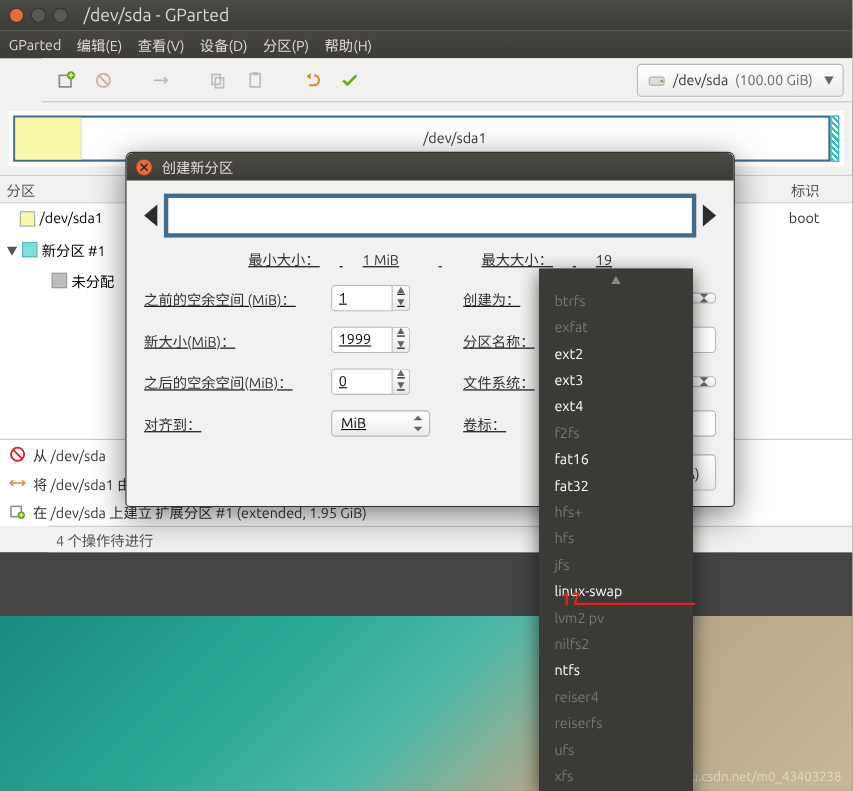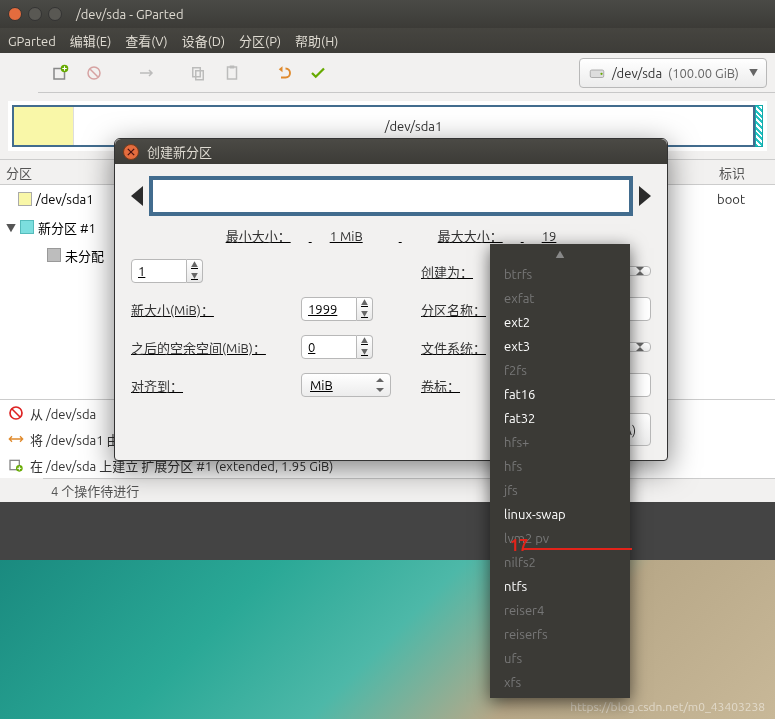--- a/index.html
+++ b/index.html
@@ -3,21 +3,21 @@
 <meta charset="utf-8">
 <style>
 * { box-sizing: border-box; margin: 0; padding: 0; font-family: "Ubuntu", "Noto Sans CJK SC", sans-serif; font-size: 13px; }
 body { width: 775px; height: 719px; background: #444; position: relative; overflow: hidden; }
 
 
 .win { position: absolute; left: 0; top: 0; width: 775px; background: #f2f1f0; }
 .titlebar { background: linear-gradient(#4a4a46, #3c3b37); height: 28px; display: flex; align-items: center; padding: 0 8px; color: #dfdbd2; gap: 6px; }
 .tb-btn { width: 14px; height: 14px; border-radius: 50%; background: #595853; border: 1px solid #333; }
 .tb-btn.close { background: #e46c3e; }
-.tb-title { margin-left: 8px; font-size: 13px; }
+.tb-title { margin-left: 8px; font-size: 16px; }
 
 .menubar { background: linear-gradient(#464540, #3d3c38); height: 25px; display: flex; align-items: center; padding: 0 8px; color: #dfdbd2; gap: 14px; }
 .menubar span { cursor: default; }
 
 .toolbar { height: 40px; background: #f2f1f0; border-bottom: 1px solid #c8c8c8; display: flex; align-items: center; padding: 0 8px; gap: 6px; margin-left: 38px; }
 .tbtn { width: 28px; height: 28px; border: 1px solid transparent; border-radius: 3px; display:flex; align-items:center; justify-content:center; color:#888; }
 .tbtn svg { width: 18px; height: 18px; }
 .tbtn.disabled { opacity: .5; }
 .spacer { flex: 1; }
 .dev-selector { border: 1px solid #b8b8b8; border-radius: 4px; background: linear-gradient(#fff,#ececec); height: 30px; display:flex; align-items:center; padding: 0 8px; gap: 6px; color:#333; }
@@ -256,20 +256,21 @@
       <div class="slider-arrow l"></div>
       <div class="slider"></div>
       <div class="slider-arrow r"></div>
     </div>
     <div class="minmax">
       <span><span>最小大小：</span> <span>1 MiB</span></span>
       <span><span>最大大小：</span> <span>19</span></span>
     </div>
 
     <div class="form">
+      <label>之前的空余空间 (MiB)：</label>
       <div class="spin">
           <input value="1" style="">
           <div class="ud">
             <div>▲</div>
             <div>▼</div>
           </div>
         </div>
       <div></div>
       <label class="rtcol-lbl">创建为：</label>
       <div class="combo rtcol-combo"></div>
@@ -310,20 +311,21 @@
     <div class="btn">添加(A)</div>
   </div>
 </div>
 
 <div class="dropdown">
   <div class="hdr-arrow">▲</div>
 <div class="itm dim">btrfs</div>
     <div class="itm dim">exfat</div>
     <div class="itm on">ext2</div>
     <div class="itm on">ext3</div>
+    <div class="itm on">ext4</div>
     <div class="itm dim">f2fs</div>
     <div class="itm on">fat16</div>
     <div class="itm on">fat32</div>
     <div class="itm dim">hfs+</div>
     <div class="itm dim">hfs</div>
     <div class="itm dim">jfs</div>
     <div class="itm on">linux-swap</div>
     <div class="itm dim">lvm2 pv</div>
     <div class="itm dim">nilfs2</div>
     <div class="itm on">ntfs</div>

